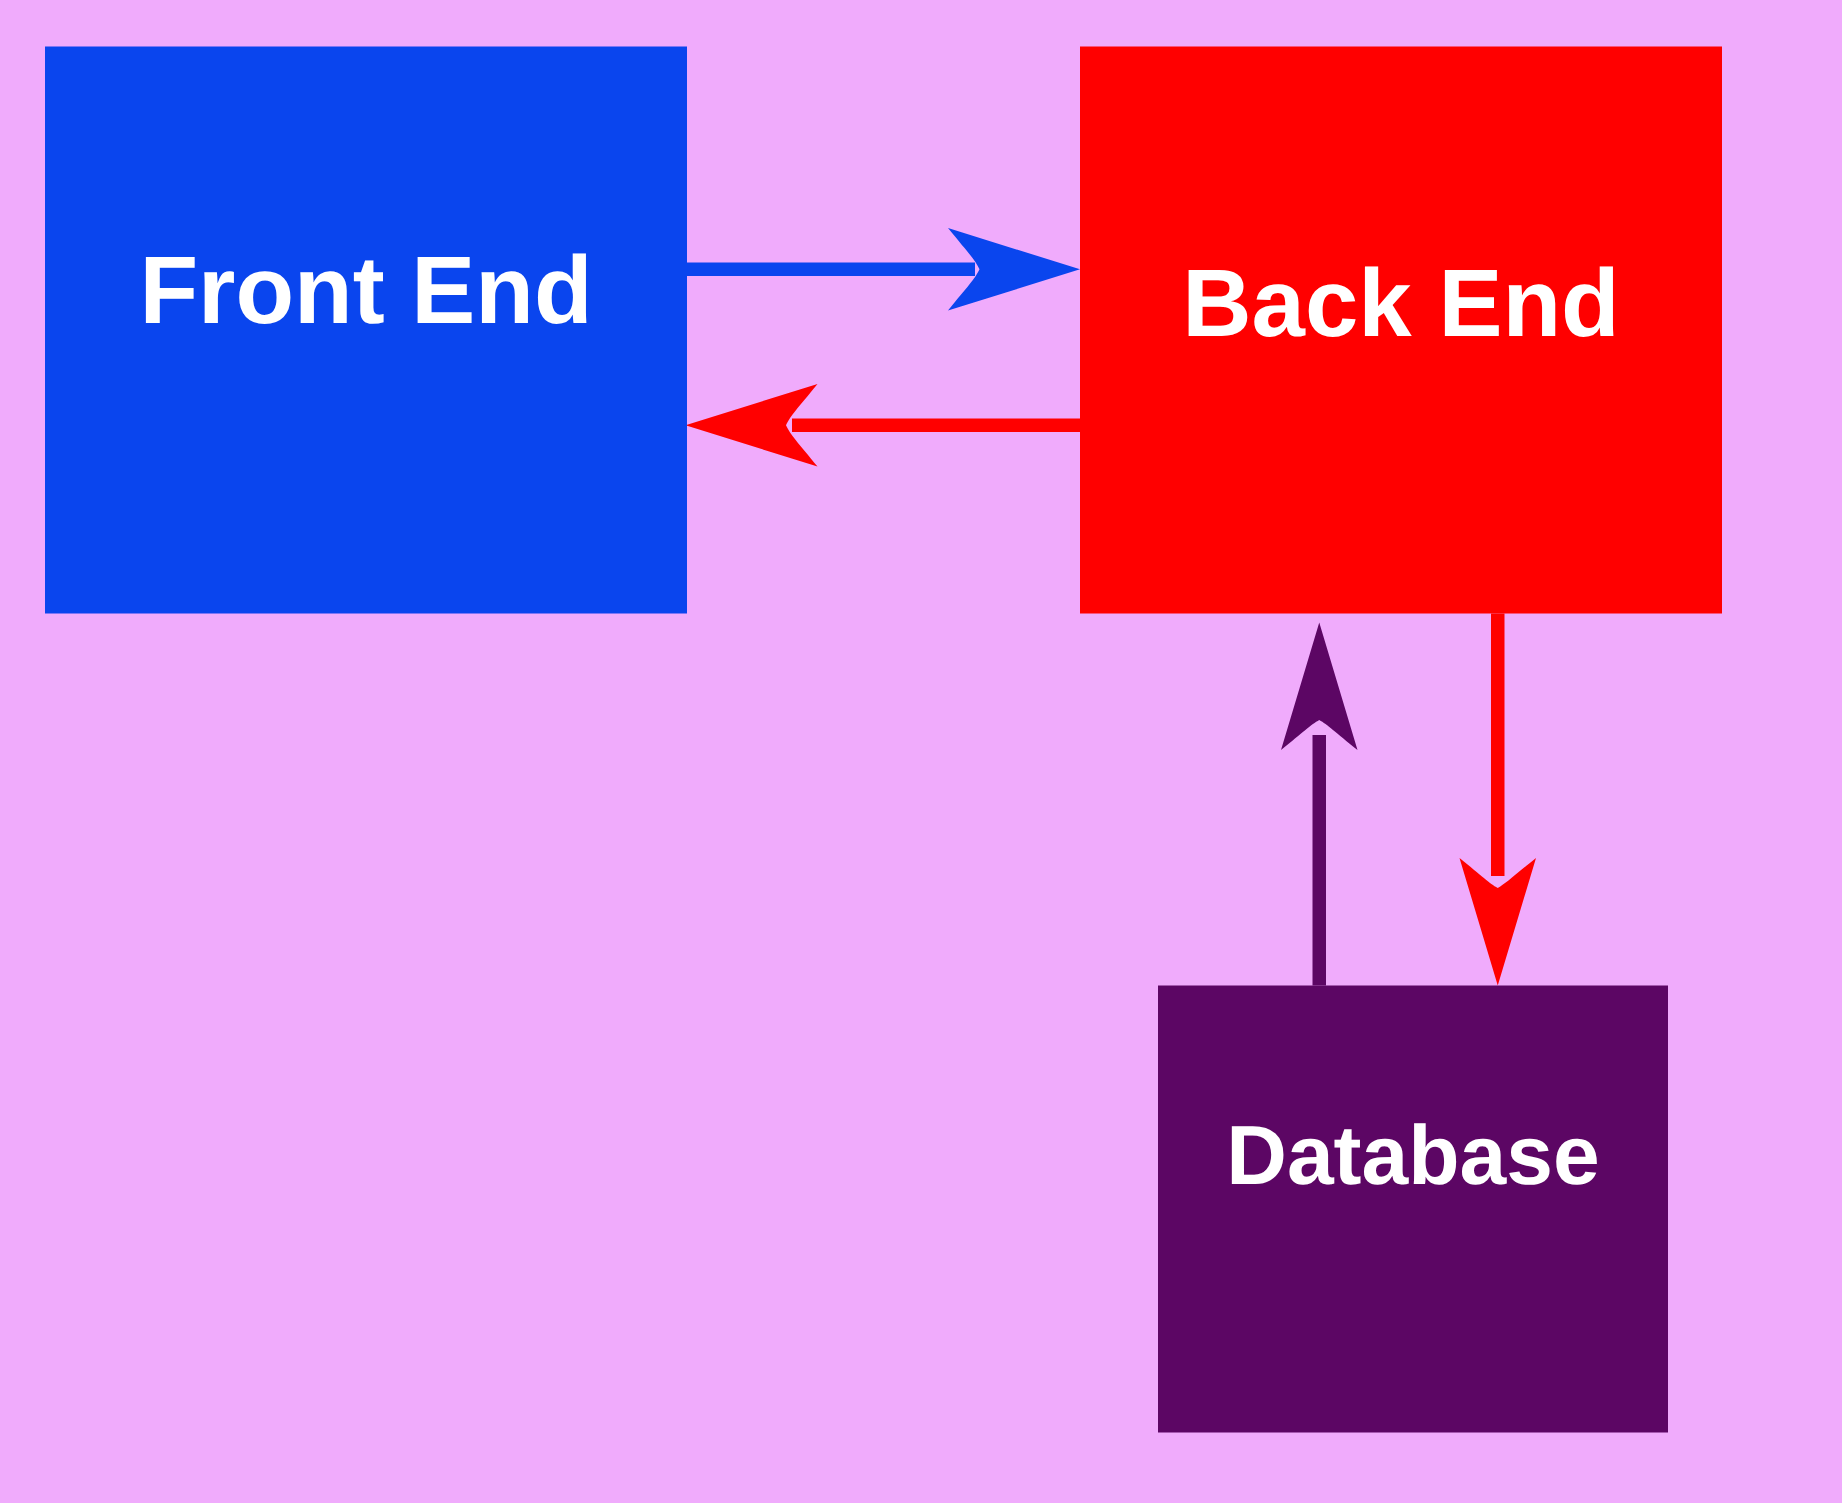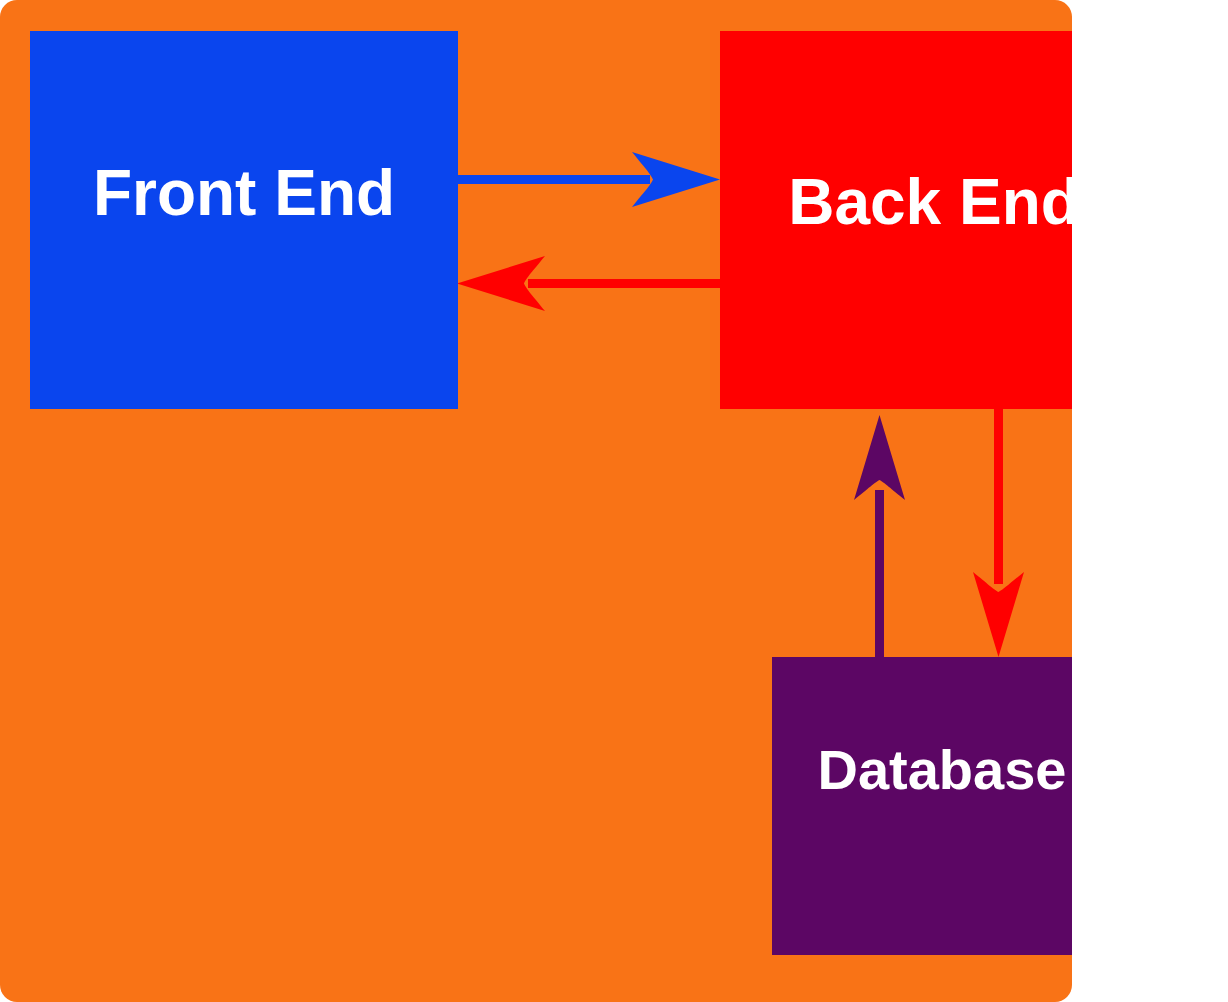--- a/index.html
+++ b/index.html
@@ -70,21 +70,21 @@
     left: 0;
     top: 0;
     width: 1228px;
     height: 1002px;
     z-index: 2;
   }
 </style>
 </head>
 <body>
 
-<div id="canvas" style="background: #f97316; width: 1072px; height: 1002px; border-radius: 17px;">
+<div id="canvas" style="background: #f0abfc; width: 1228px; height: 1002px;">
 
   <svg id="edge-layer" viewBox="0 0 1228 1002" width="1228" height="1002" xmlns="http://www.w3.org/2000/svg" aria-hidden="true">
 
     <g>
       <rect x="458" y="175" width="192" height="9" fill="#0a45ee"></rect>
       <path d="M 720 179.5
                L 632 152
                C 645 168 650 173 653 179.5
                C 650 186 645 191 632 207
                Z" fill="#0a45ee"></path>

